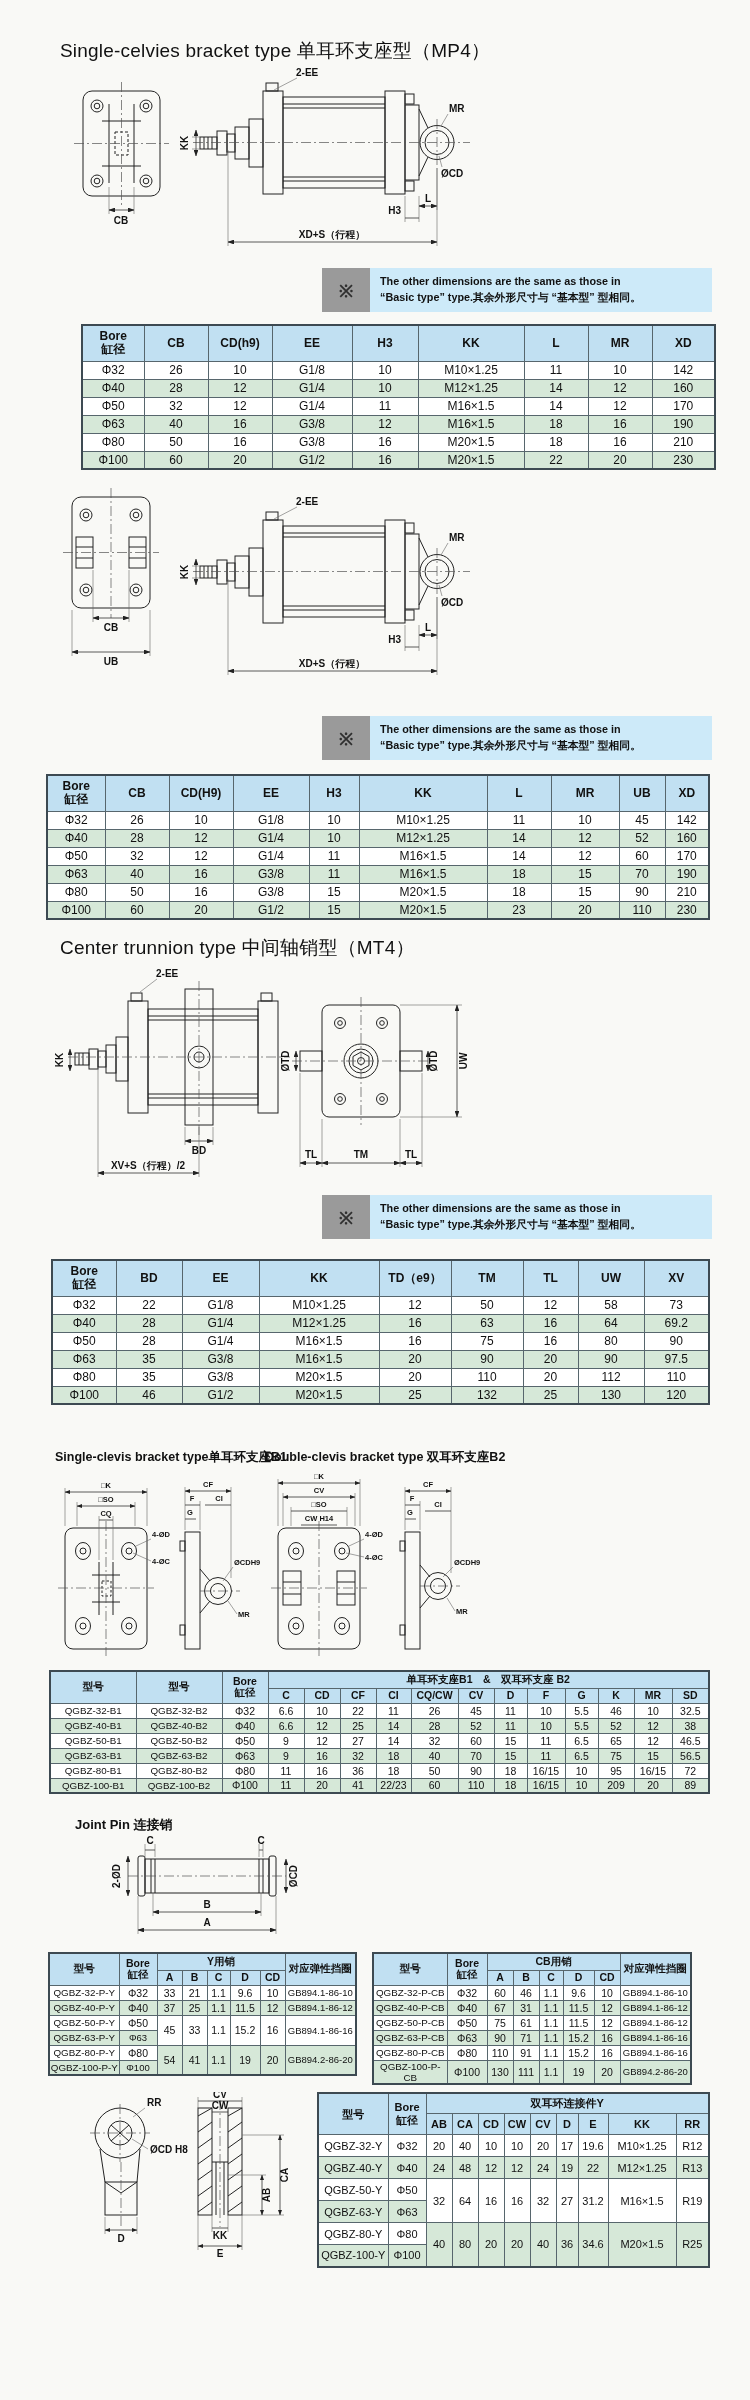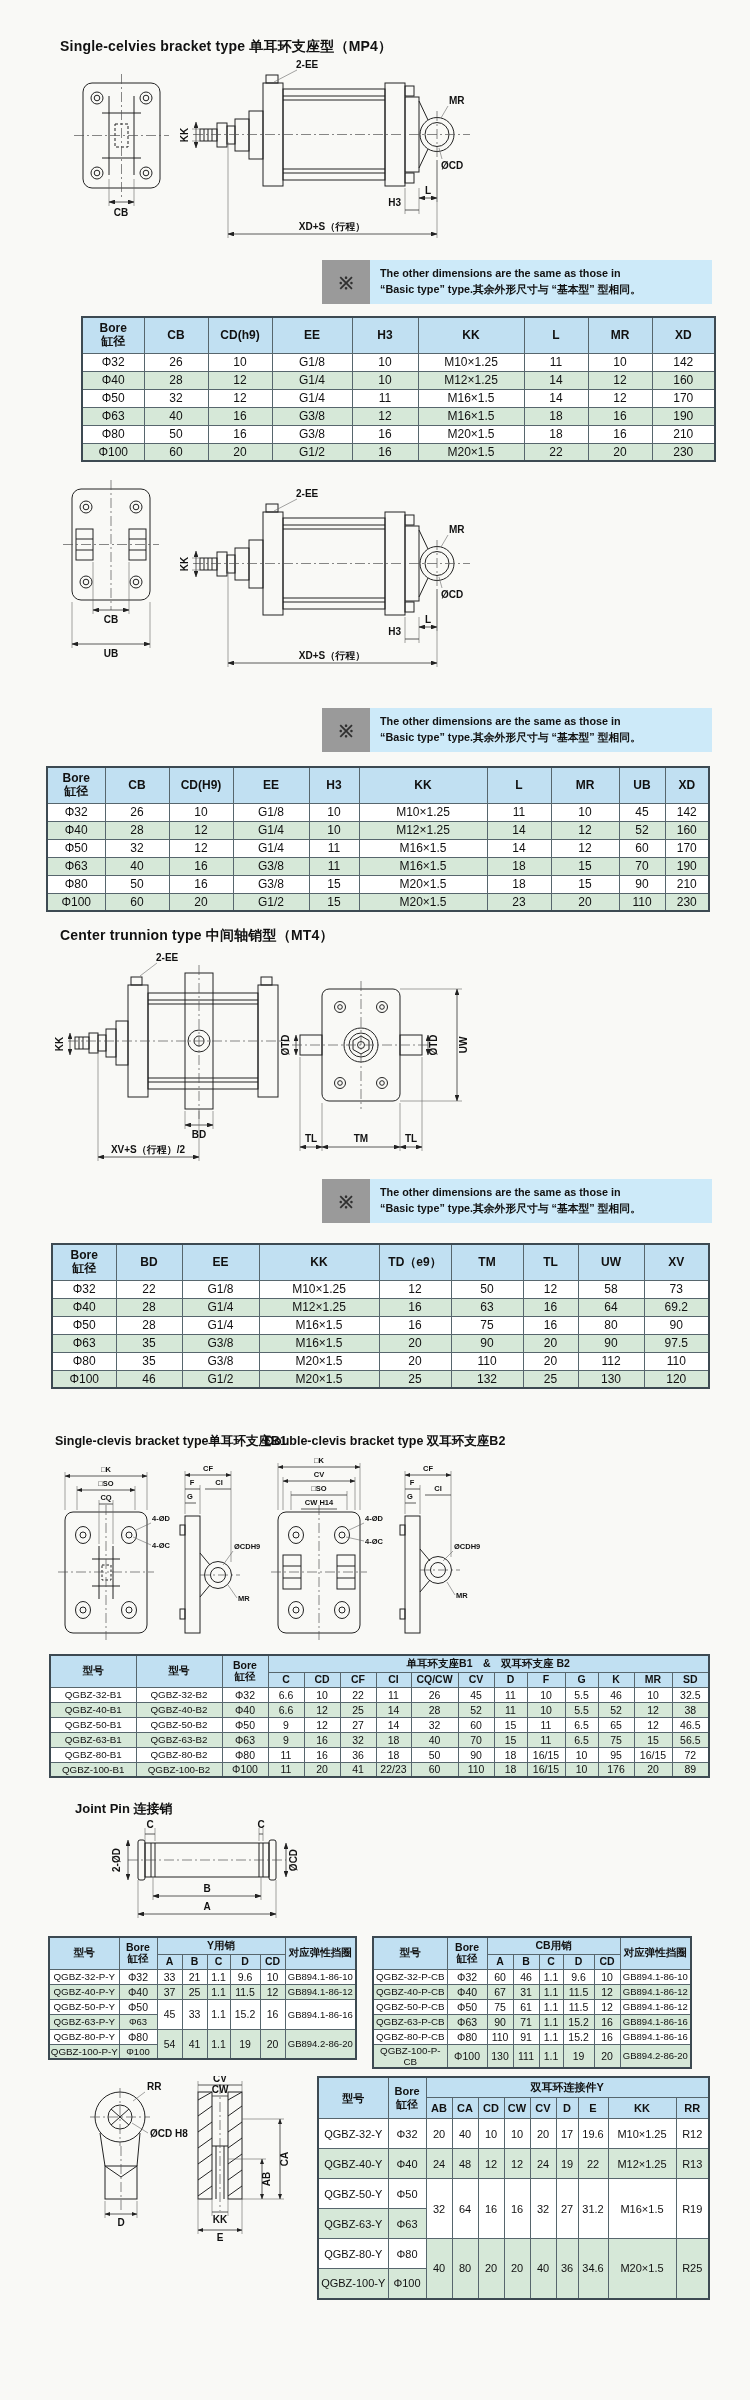--- a/index.html
+++ b/index.html
@@ -1,34 +1,34 @@
 <!DOCTYPE html>
 <html><head>
 <meta charset="utf-8">
 <style>
 *{margin:0;padding:0;box-sizing:border-box}
 body{width:750px;font-family:"Liberation Sans",sans-serif;background:#f7f7f4;color:#111}
 #page{width:750px;height:2400px;overflow:hidden;position:relative;background:#f9f9f6}
-.sec-title{font-size:14px;font-weight:bold;letter-spacing:.2px;white-space:nowrap}
+.sec-title{font-size:19px;font-weight:normal;letter-spacing:.2px;white-space:nowrap}
 .small-title{font-size:12.5px;font-weight:bold;white-space:nowrap}
 .note{display:flex;width:390px;height:44px}
 .note .sym{width:48px;background:#9a9a9a;color:#2f2f2f;display:flex;align-items:center;justify-content:center;font-size:17px;font-weight:bold}
 .note .txt{flex:1;background:#cdeaf9;font-size:10.8px;font-weight:bold;display:flex;flex-direction:column;justify-content:center;padding-left:10px;line-height:1.45}
 .dt{border-collapse:collapse;table-layout:fixed;background:#fff;border:2px solid #3d4a52}
 .dt th,.dt td{border:1px solid #57666d;text-align:center;vertical-align:middle;padding:0;overflow:hidden}
 .dt th{background:#c1e0f2;font-weight:bold;white-space:pre-line;line-height:1.12}
 .dt tr.g td{background:#d6e8d8}
 .dt td.bw{background:#fff}
 .dt td.bgr{background:#d6e8d8}
 .t-lg{font-size:12px}.t-lg th{height:36px}.t-lg td{height:18px}
 .t-sm{font-size:10.5px}.t-sm thead tr:first-child th{height:17px}.t-sm thead tr:last-child th{height:15px}.t-sm td{height:15px}
 .t-sm td:first-child{font-size:9.8px}
 .t-b td:nth-child(2){font-size:9.8px}
 .pin-t td:last-child{font-size:9.5px}
-.t-md{font-size:11px}.t-md thead th{height:21px}.t-md td{height:30px}
+.t-md{font-size:11px}.t-md thead th{height:21px}.t-md td{height:22px}
 svg.draw{display:block}
 svg text{font-family:"Liberation Sans",sans-serif;font-size:10px;font-weight:600;fill:#111;stroke:none}
 svg.sm text{font-size:7.5px}
 .ln rect,.ln circle,.ln path,.ln ellipse,.ln line{fill:none;stroke:#232323;stroke-width:1}
 .cl{fill:none;stroke:#555 !important;stroke-width:.7 !important;stroke-dasharray:10 3 2 3}
 .dim line,.dim path{stroke:#333;stroke-width:.8;fill:none}
 .dim .ext{stroke:#666;stroke-width:.6}
 .flexrow{display:flex}
 </style>
 </head>
@@ -789,21 +789,21 @@
             <td>Φ100</td>
             <td>11</td>
             <td>20</td>
             <td>41</td>
             <td>22/23</td>
             <td>60</td>
             <td>110</td>
             <td>18</td>
             <td>16/15</td>
             <td>10</td>
-            <td>176</td>
+            <td>209</td>
             <td>20</td>
             <td>89</td>
           </tr>
         </tbody>
       </table>
     </div>
 
   <div class="small-title" style="margin:22px 0 0 75px;font-size:13px">Joint Pin 连接销</div>
 
   <svg class="draw" width="750" height="106" viewBox="0 0 750 106">

